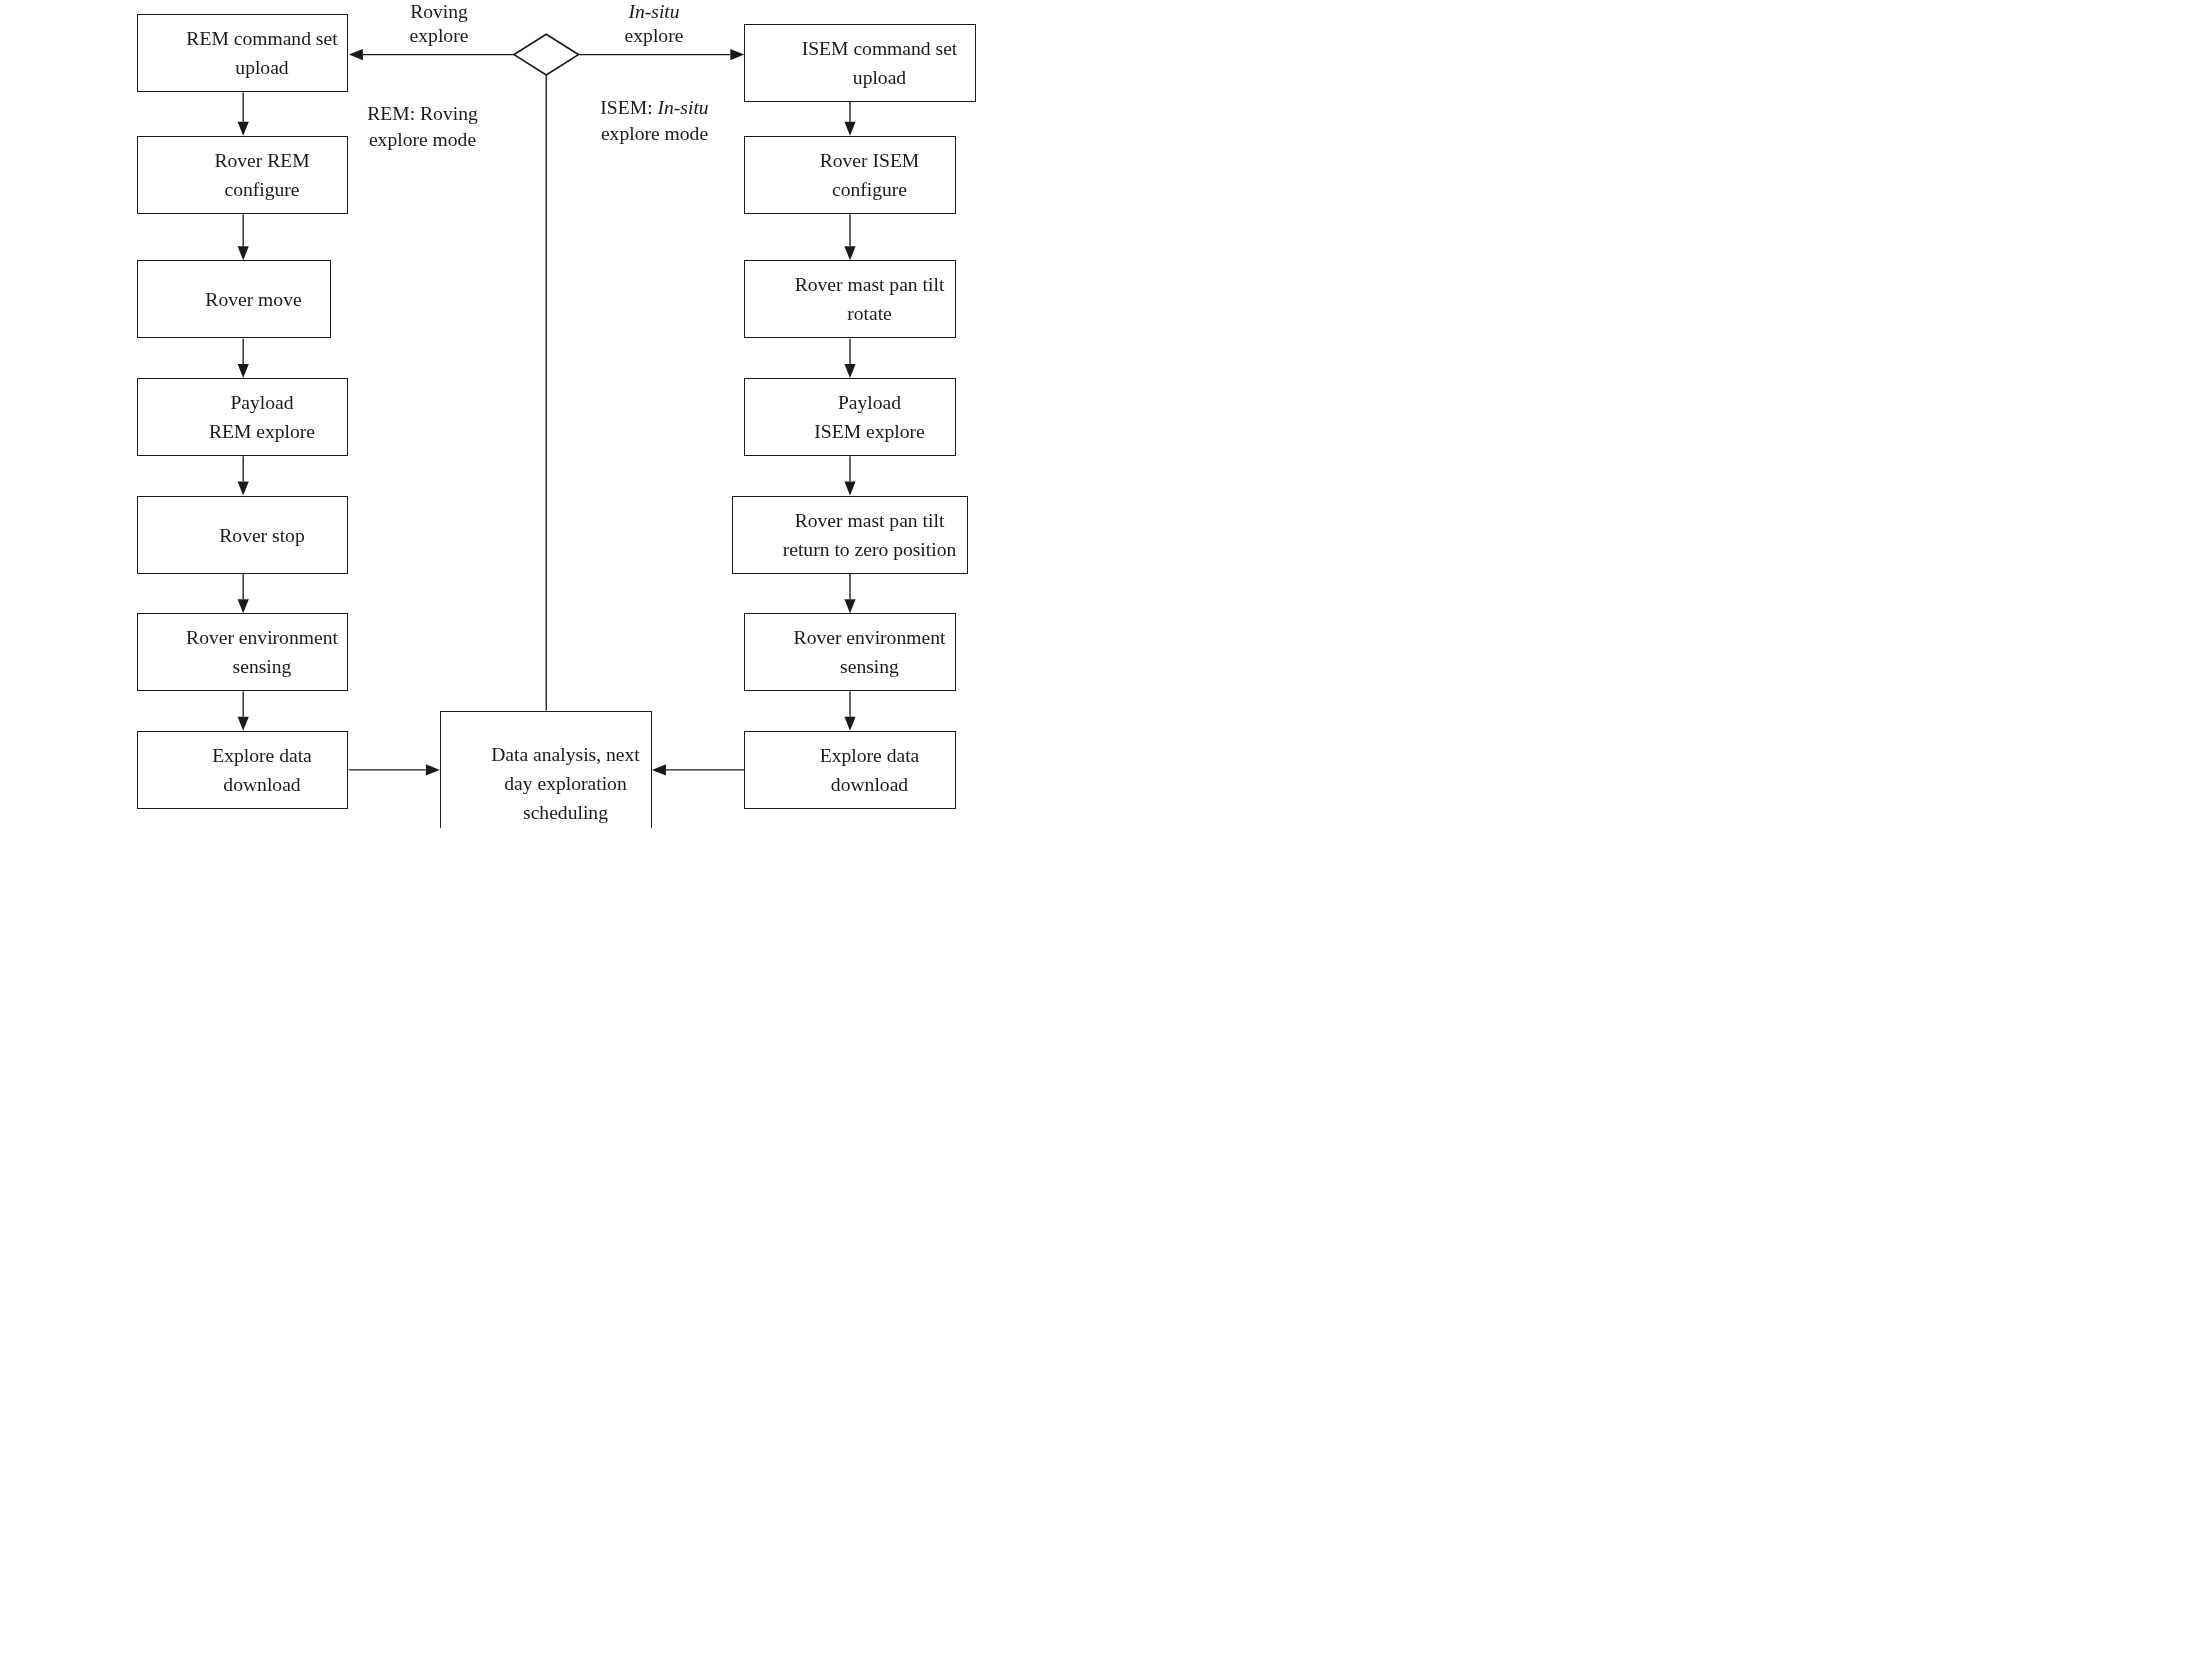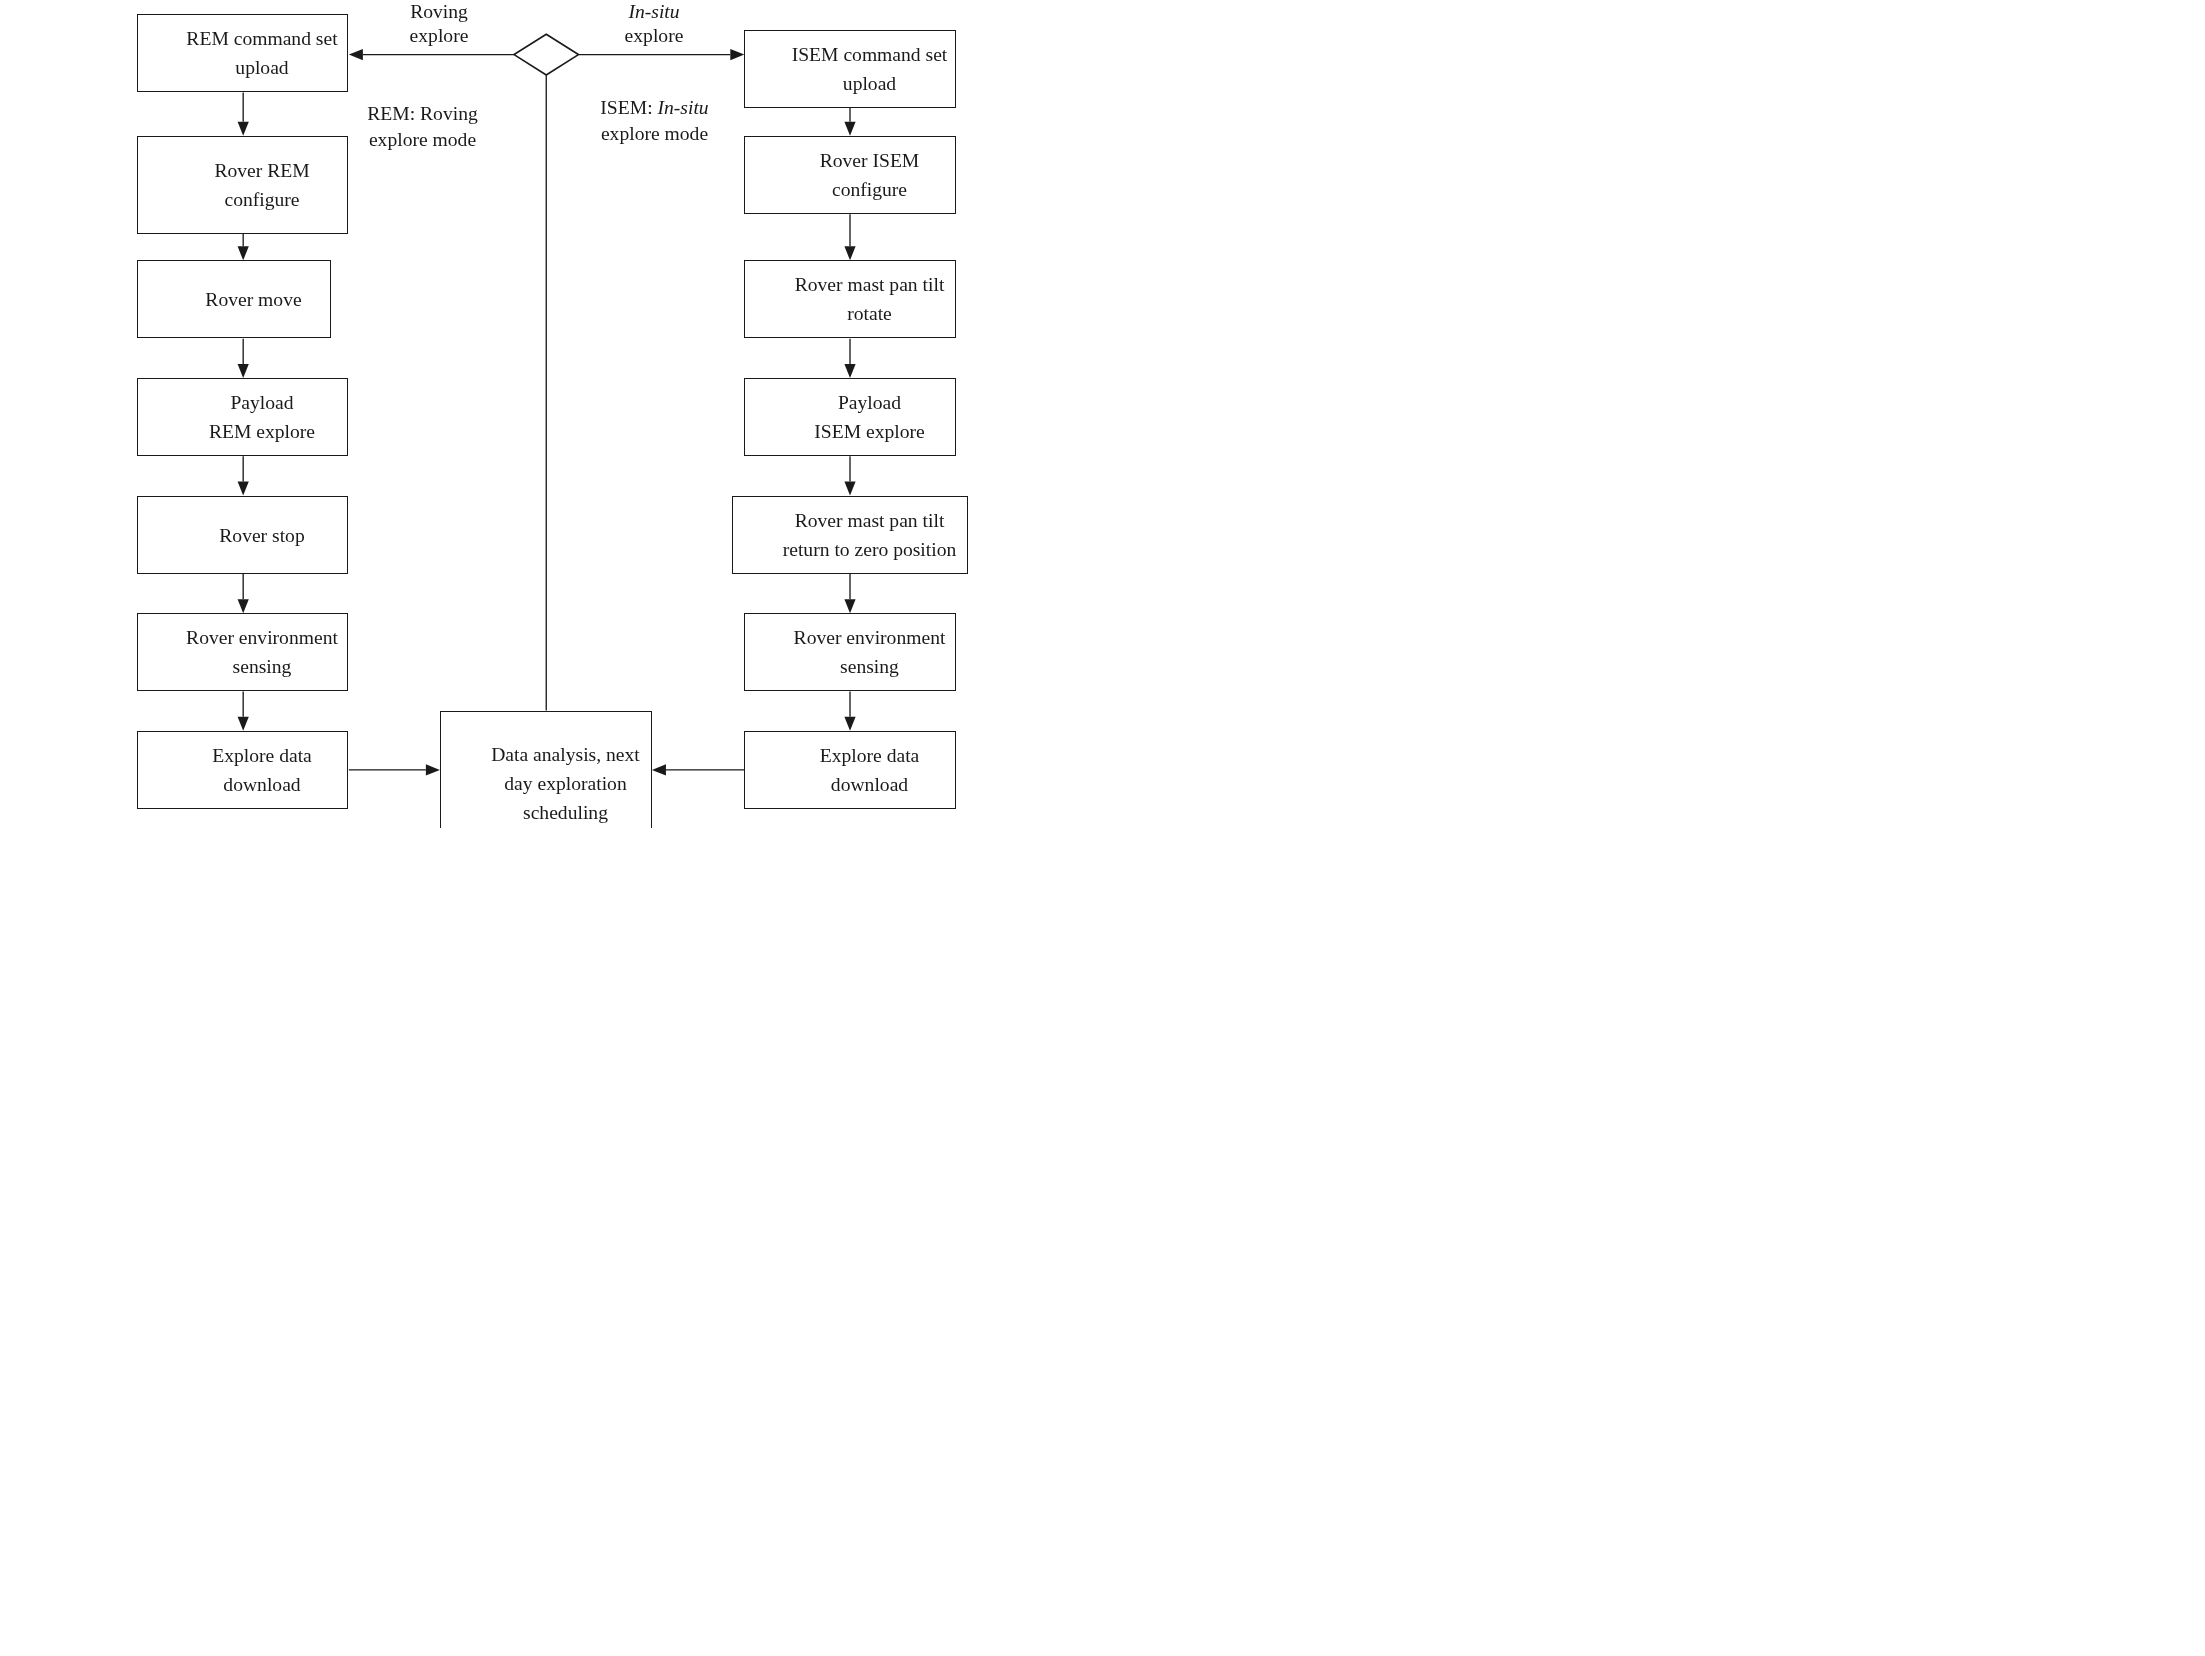--- a/index.html
+++ b/index.html
@@ -149,21 +149,21 @@
   </div>
   <div class="flabel note" style="left:581px; top:95px; width:147px;">
     <div><span>ISEM: </span><span class="italic">In-situ</span></div>
     <div>explore mode</div>
   </div>
 
   <div class="box" style="left:137px; top:14px; width:211px; height:78px;">
     <div>REM command set</div>
     <div>upload</div>
   </div>
-  <div class="box" style="left:137px; top:136px; width:211px; height:98px;">
+  <div class="box" style="left:137px; top:136px; width:211px; height:78px;">
     <div>Rover REM</div>
     <div>configure</div>
   </div>
   <div class="box" style="left:137px; top:260px; width:194px; height:78px;">
     <div>Rover move</div>
   </div>
   <div class="box" style="left:137px; top:378px; width:211px; height:78px;">
     <div>Payload</div>
     <div>REM explore</div>
   </div>
@@ -172,21 +172,21 @@
   </div>
   <div class="box" style="left:137px; top:613px; width:211px; height:78px;">
     <div>Rover environment</div>
     <div>sensing</div>
   </div>
   <div class="box" style="left:137px; top:731px; width:211px; height:78px;">
     <div>Explore data</div>
     <div>download</div>
   </div>
 
-  <div class="box" style="left:744px; top:30px; width:212px; height:78px;">
+  <div class="box" style="left:744px; top:24px; width:232px; height:78px;">
     <div>ISEM command set</div>
     <div>upload</div>
   </div>
   <div class="box" style="left:744px; top:136px; width:212px; height:78px;">
     <div>Rover ISEM</div>
     <div>configure</div>
   </div>
   <div class="box" style="left:744px; top:260px; width:212px; height:78px;">
     <div>Rover mast pan tilt</div>
     <div>rotate</div>

